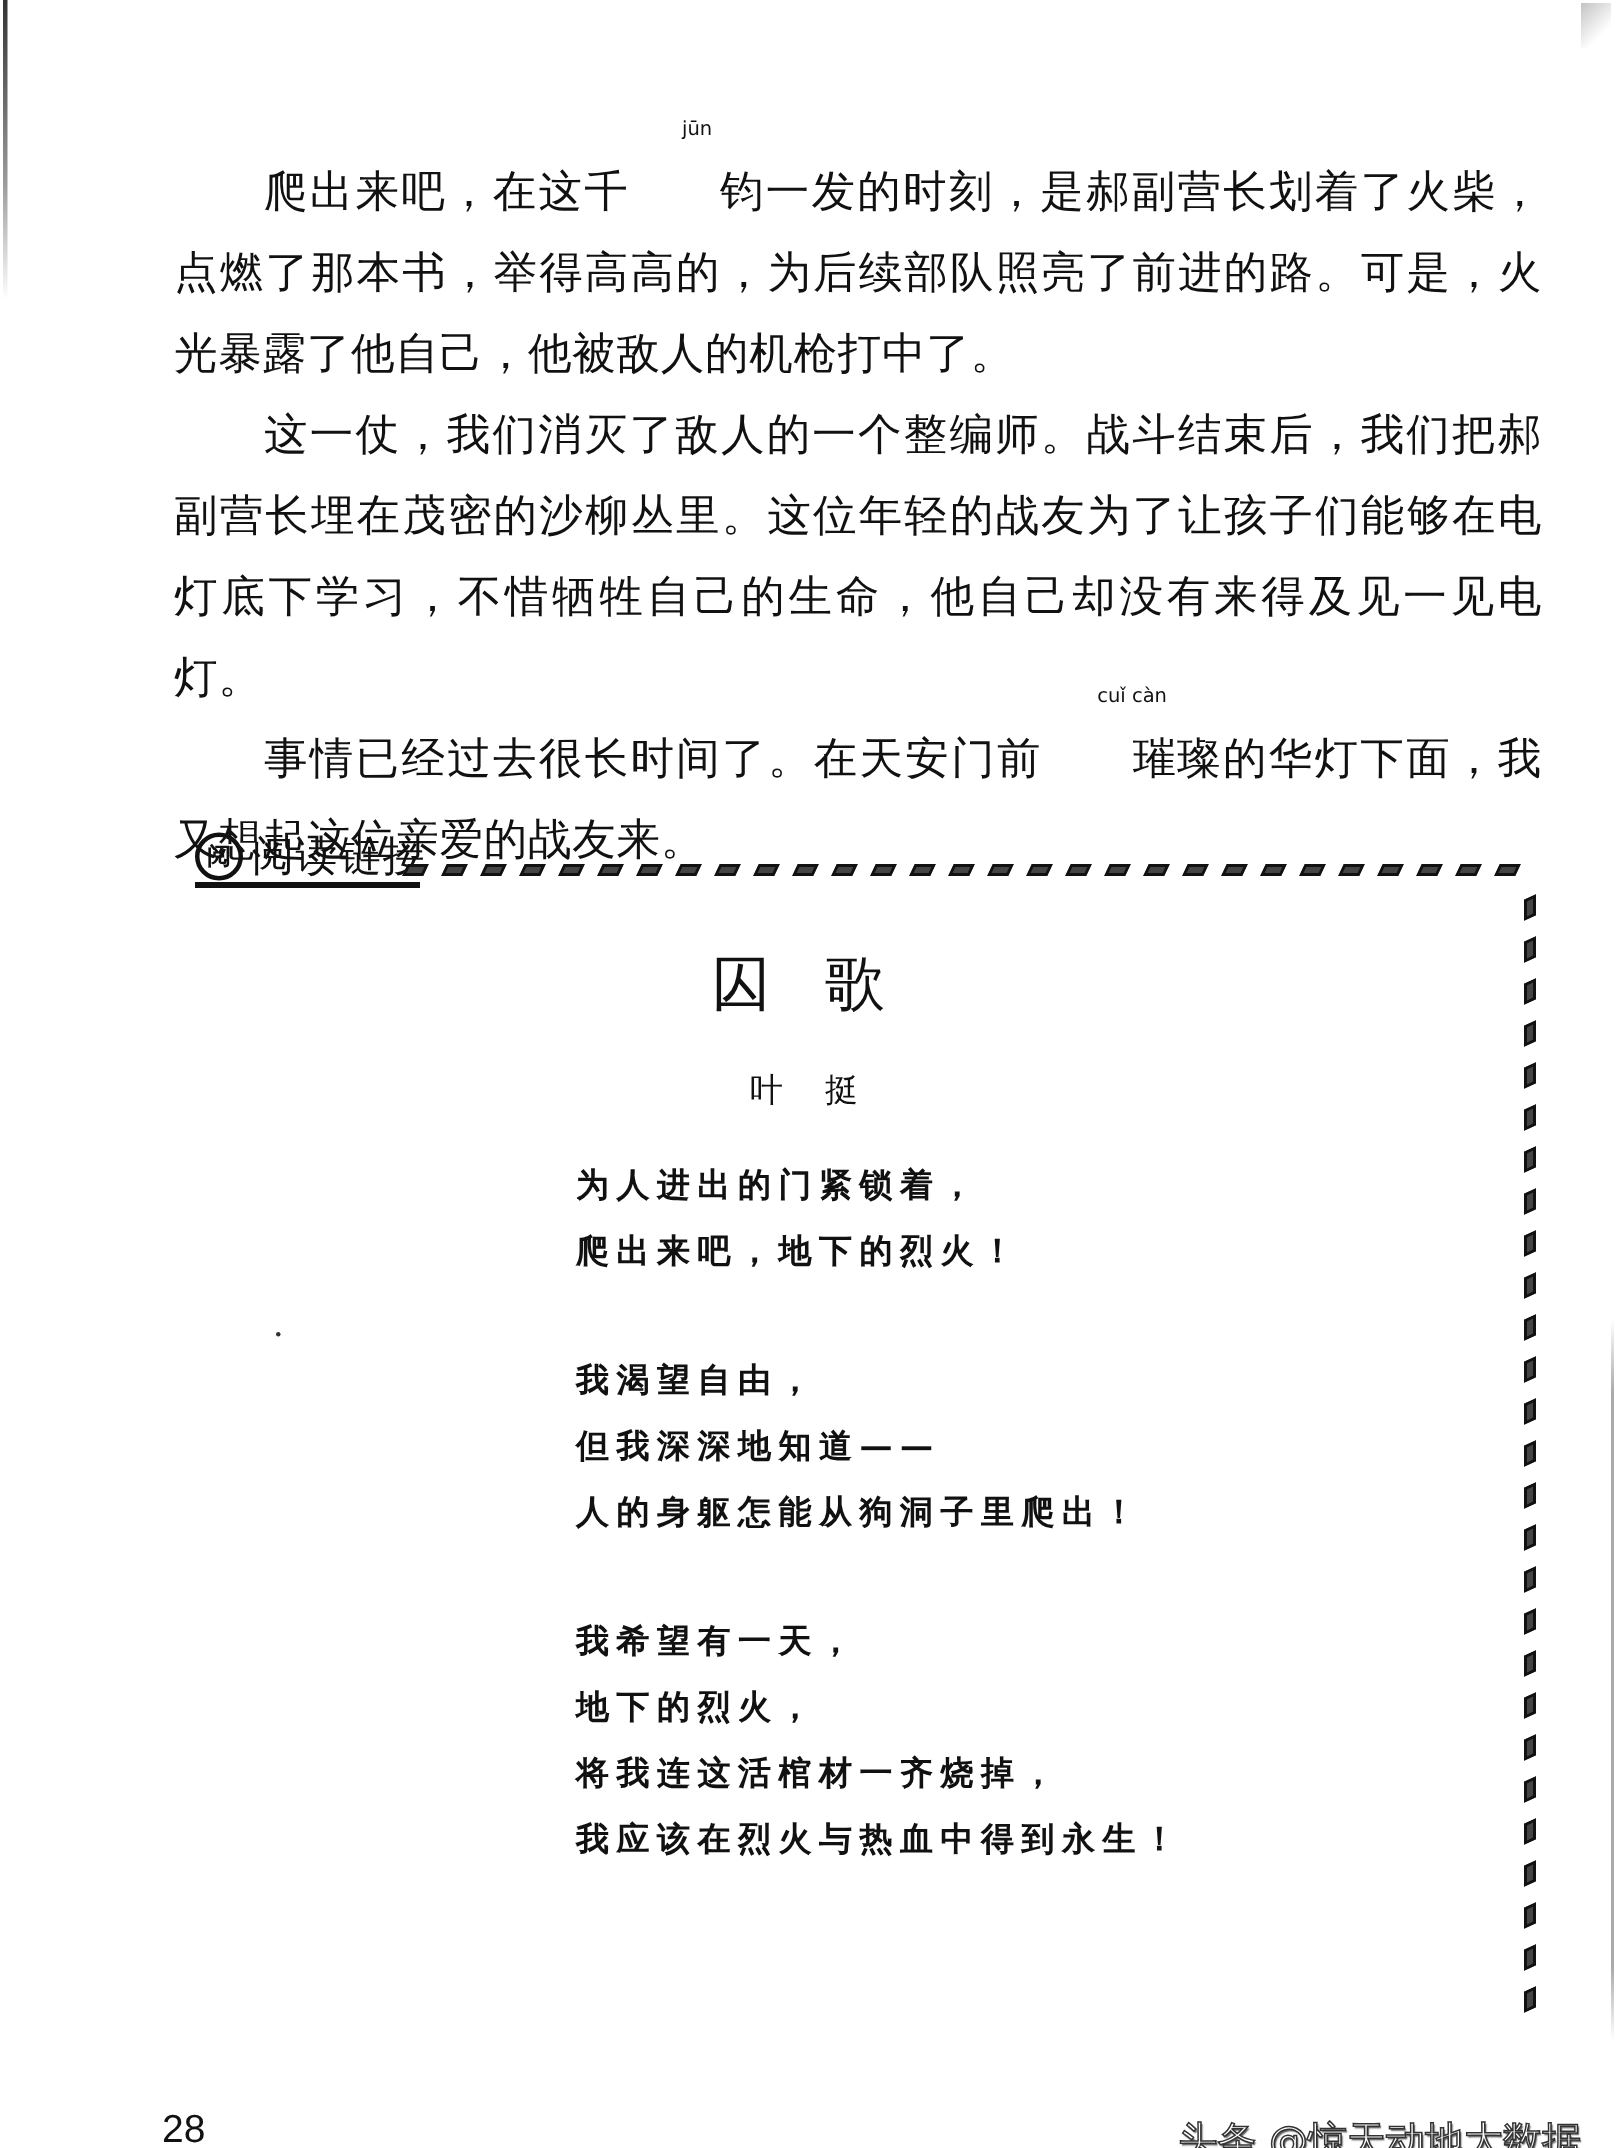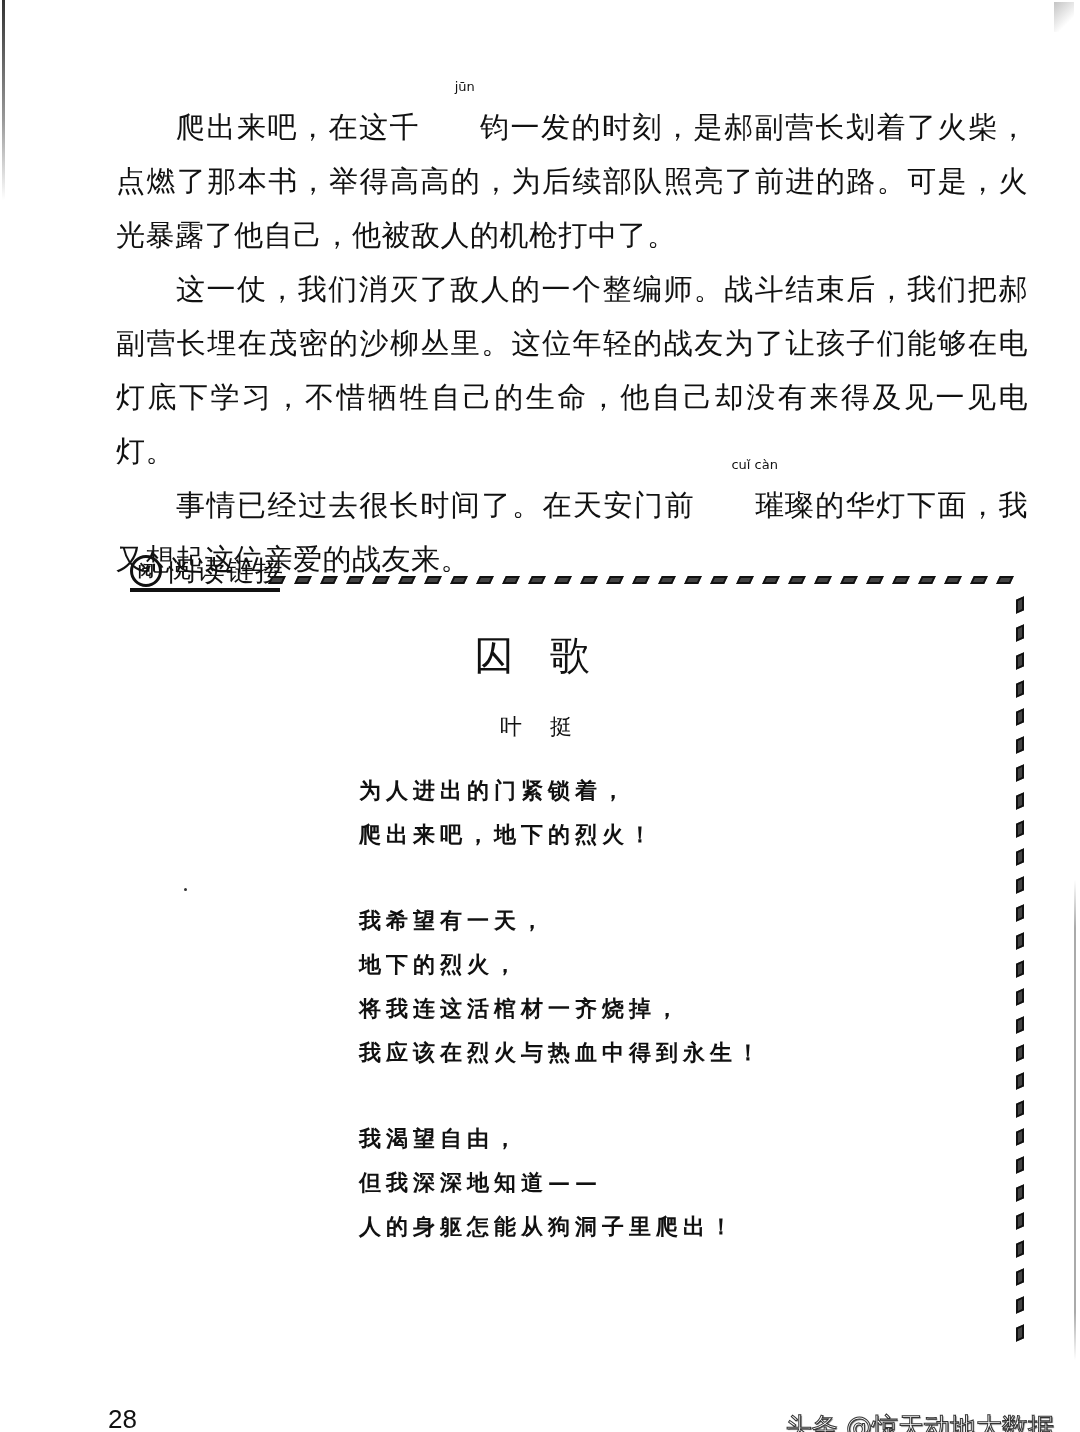--- a/index.html
+++ b/index.html
@@ -23,21 +23,21 @@
   .badge-label { font-size: 28px; font-weight: normal; margin-left: 6px; letter-spacing: 1px; }
   .badge-underline { position: absolute; left: 0; top: 36px; width: 150px; height: 4px; background: #111; }
 
   .border-top { position: absolute; left: 270px; top: 576px; width: 760px; height: 14px; display: flex; gap: 12px; }
   .border-right { position: absolute; left: 1016px; top: 598px; width: 14px; height: 760px; display: flex; flex-direction: column; gap: 14px; }
   .dash { width: 14px; height: 8px; border: 2px solid #111; background: #444; box-sizing: border-box; transform: skewX(-25deg); flex: none; }
   .vdash { width: 8px; height: 14px; border: 2px solid #111; background: #444; box-sizing: border-box; transform: skewY(-25deg); flex: none; }
 
   .poem-title { position: absolute; left: 0; width: 1100px; top: 628px; text-align: center; font-family: "DejaVu Serif", "Liberation Serif", serif; font-size: 40px; letter-spacing: 36px; }
   .poem-author { position: absolute; left: 0; width: 1100px; top: 712px; text-align: center; font-family: "DejaVu Serif", "Liberation Serif", serif; font-size: 22px; letter-spacing: 28px; }
-  .poem-body { position: absolute; left: 359px; top: 768px; font-family: "DejaVu Serif", "Liberation Serif", serif; font-weight: bold; font-size: 22px; }
+  .poem-body { position: absolute; left: 384px; top: 768px; font-family: "DejaVu Serif", "Liberation Serif", serif; font-weight: bold; font-size: 22px; }
   .stanza { margin-bottom: 42px; }
   .line { line-height: 44px; letter-spacing: 5px; white-space: nowrap; }
 
   .page-number { position: absolute; left: 108px; top: 1404px; font-size: 26px; font-family: "Liberation Sans", sans-serif; }
   .watermark { position: absolute; right: 26px; top: 1370px; font-size: 26px; color: #fff; -webkit-text-stroke: 1px #333; text-shadow: 1px 1px 1px #555; letter-spacing: 0; margin-top: 40px; }
   .dot { position: absolute; left: 184px; top: 888px; width: 3px; height: 3px; background: #333; border-radius: 50%; }
 </style>
 </head>
 <body>
 
@@ -121,26 +121,26 @@
 
 <h1 class="poem-title" style="margin:0;font-weight:normal;">囚歌</h1>
 <div class="poem-author">叶挺</div>
 
 <div class="poem-body" id="poemBody">
   <div class="stanza">
     <div class="line">为人进出的门紧锁着，</div>
     <div class="line">爬出来吧，地下的烈火！</div>
   </div>
   <div class="stanza">
+    <div class="line">我渴望自由，</div>
+    <div class="line">但我深深地知道——</div>
+    <div class="line">人的身躯怎能从狗洞子里爬出！</div>
+  </div>
+  <div class="stanza">
     <div class="line">我希望有一天，</div>
     <div class="line">地下的烈火，</div>
     <div class="line">将我连这活棺材一齐烧掉，</div>
     <div class="line">我应该在烈火与热血中得到永生！</div>
-  </div>
-  <div class="stanza">
-    <div class="line">我渴望自由，</div>
-    <div class="line">但我深深地知道——</div>
-    <div class="line">人的身躯怎能从狗洞子里爬出！</div>
   </div>
 </div>
 
 <div class="page-number">28</div>
 <div class="watermark">头条 @惊天动地大数据</div>
 
 </body></html>

